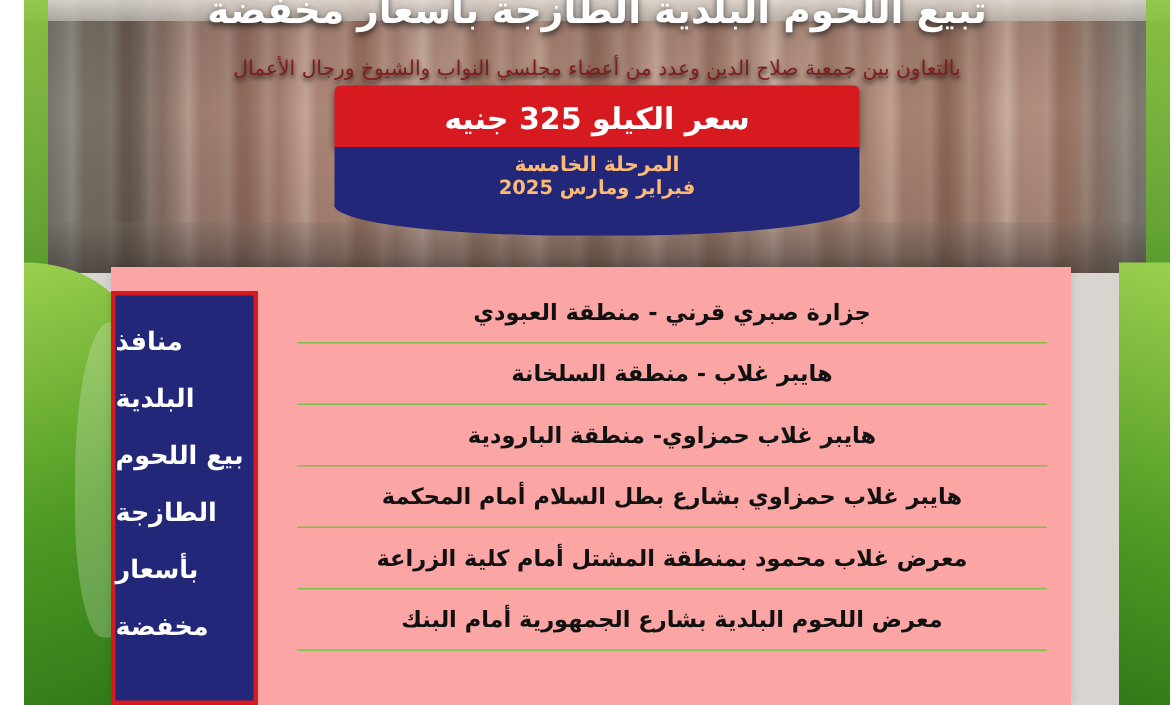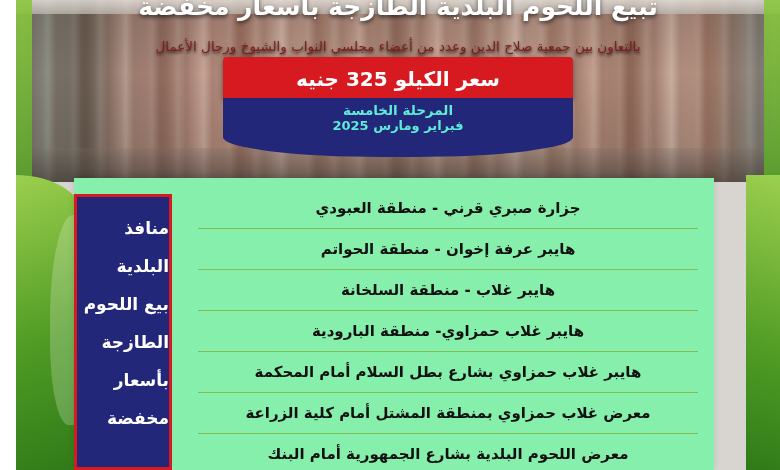--- a/index.html
+++ b/index.html
@@ -156,21 +156,21 @@
     color: #ffffff;
     font-size: 20px;
     font-weight: bold;
     padding: 10px 0 7px;
     border-radius: 4px 4px 0 0;
     box-shadow: 0 2px 5px rgba(0,0,0,.45);
     white-space: nowrap;
   }
   .ribbon-blue {
     background: #23277a;
-    color: #5eead4;
+    color: #fdba74;
     font-size: 13.5px;
     font-weight: bold;
     padding: 4px 0 3px;
     white-space: nowrap;
   }
   .ribbon-blue .line2 {
     display: block;
     font-size: 13px;
     padding-bottom: 2px;
   }
@@ -182,21 +182,21 @@
     margin-top: -1px;
   }
 
   
   .list-panel {
     position: absolute;
     left: 58px;
     top: 178px;
     width: 640px;
     height: 292px;
-    background: #86efac;
+    background: #fca5a5;
     box-shadow: 0 -2px 6px rgba(0,0,0,0.12);
   }
   .list-rows {
     position: absolute;
     right: 0;
     top: 0;
     width: 516px;
     padding: 10px 16px 0 0;
     box-sizing: border-box;
   }
@@ -216,21 +216,21 @@
   
   .side-banner {
     position: absolute;
     left: 0;
     top: 16px;
     width: 98px;
     height: 276px;
     background: #23277a;
     border: 3px solid #d71920;
     box-sizing: border-box;
-    text-align: right;
+    text-align: left;
     padding-top: 12px;
   }
   .side-banner .sb-line {
     color: #ffffff;
     font-size: 17px;
     font-weight: bold;
     line-height: 38px;
     white-space: nowrap;
   }
 </style>
@@ -261,25 +261,24 @@
     <div class="ribbon-arc"></div>
   </div>
 
   <div class="green-left"></div>
   <div class="green-right"></div>
 
   <div class="list-panel">
 
     <div class="list-rows">
       <div class="row">جزارة صبري قرني - منطقة العبودي</div>
-      <div class="row">هايبر عرفة إخوان - منطقة الحواتم</div>
       <div class="row">هايبر غلاب - منطقة السلخانة</div>
       <div class="row">هايبر غلاب حمزاوي- منطقة البارودية</div>
       <div class="row">هايبر غلاب حمزاوي بشارع بطل السلام أمام المحكمة</div>
-      <div class="row">معرض غلاب حمزاوي بمنطقة المشتل أمام كلية الزراعة</div>
+      <div class="row">معرض غلاب محمود بمنطقة المشتل أمام كلية الزراعة</div>
       <div class="row">معرض اللحوم البلدية بشارع الجمهورية أمام البنك</div>
     </div>
 
     <div class="side-banner">
       <div class="sb-line">منافذ</div>
       <div class="sb-line">البلدية</div>
       <div class="sb-line">بيع اللحوم</div>
       <div class="sb-line">الطازجة</div>
       <div class="sb-line">بأسعار</div>
       <div class="sb-line">مخفضة</div>

